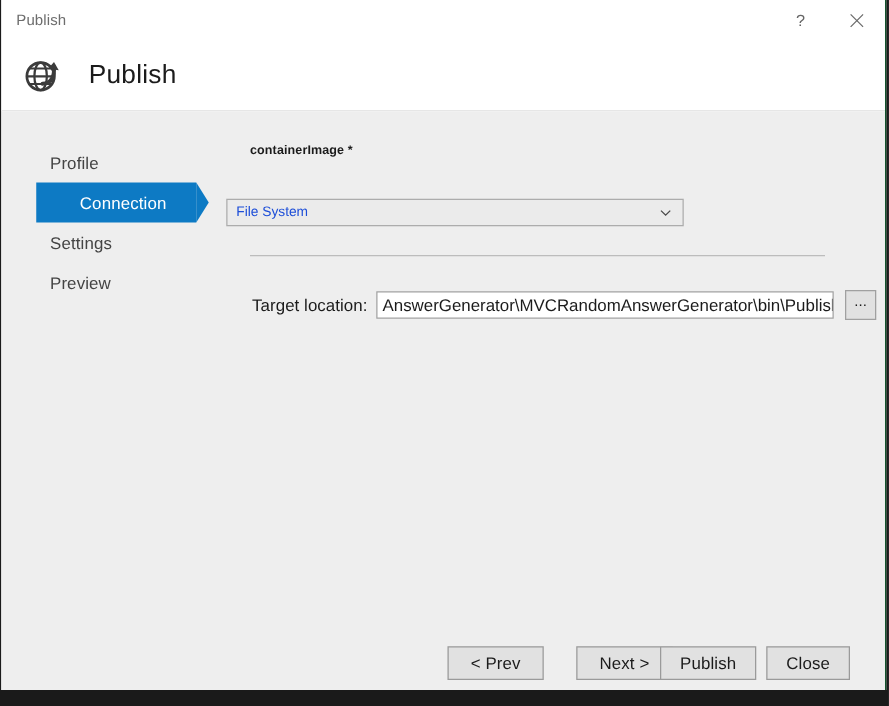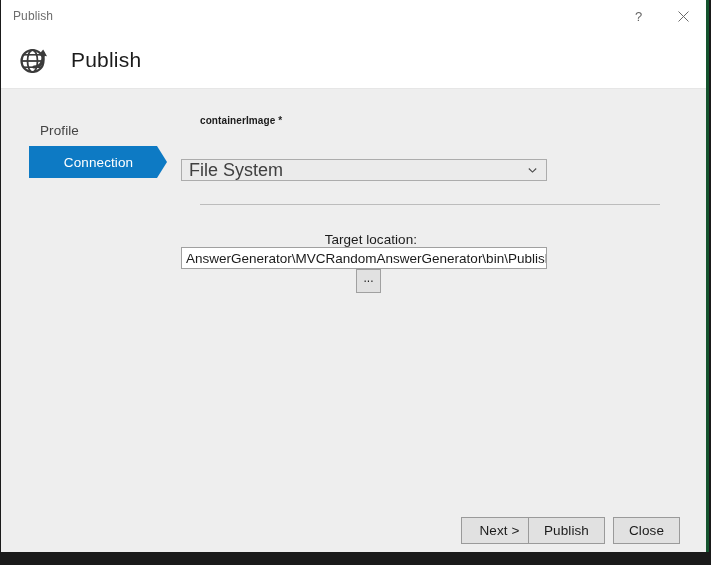--- a/index.html
+++ b/index.html
@@ -17,21 +17,21 @@
 
   
   .window {
     position: absolute;
     left: 1px;
     top: 0px;
     width: 708px;
     height: 552px;
     background: #ffffff;
     box-sizing: border-box;
-    border-right: 3px solid #14532d;
+    border-right: 1px solid #14532d;
     overflow: hidden;
   }
 
   
   .titlebar {
     position: absolute;
     left: 0; top: 0;
     width: 100%;
     height: 32px;
     background: #ffffff;
@@ -150,21 +150,21 @@
     color: #1b1b1b;
     letter-spacing: .1px;
   }
 
   .field-row {
     position: absolute;
     display: flex;
     align-items: center;
   }
   .row-method { left: 0px; top: 70px; }
-  .row-target { left: 0px; top: 143px; flex-direction: column; }
+  .row-target { left: 0px; top: 143px; }
 
   .field-label {
     width: 113px;
     text-align: right;
     font-size: 13.5px;
     color: #1b1b1b;
     padding-right: 7px;
     letter-spacing: .05px;
   }
 
@@ -173,22 +173,22 @@
     width: 366px;
     height: 22px;
     background: #ebebeb;
     border: 1px solid #acacac;
     box-sizing: border-box;
     display: flex;
     align-items: center;
   }
   .combo-value {
     padding-left: 7px;
-    font-size: 18px;
-    color: #404040;
+    font-size: 11px;
+    color: #1d4ed8;
   }
   .combo-arrow {
     position: absolute;
     right: 9px;
     top: 50%;
     transform: translateY(-50%);
     width: 9px;
     height: 9px;
     display: flex;
     align-items: center;
@@ -300,20 +300,26 @@
   <div class="body">
 
     <div class="sidebar">
       <div class="nav-item nav-0">
         <span>Profile</span>
       </div>
       <div class="nav-item nav-1 active">
         <span>Connection</span>
         <span class="nav-arrow"></span>
       </div>
+      <div class="nav-item nav-2">
+        <span>Settings</span>
+      </div>
+      <div class="nav-item nav-3">
+        <span>Preview</span>
+      </div>
     </div>
 
     <div class="main">
 
       <div class="section-title">containerImage *</div>
 
       <div class="field-row row-method">
         <div class="combo">
           <div class="combo-value">File System</div>
           <div class="combo-arrow">
@@ -331,18 +337,19 @@
         <div class="textbox">
           <div class="textbox-value">AnswerGenerator\MVCRandomAnswerGenerator\bin\PublishOutput</div>
         </div>
         <div class="browse-btn">...</div>
       </div>
 
     </div>
   </div>
 
   <div class="footer-inner">
+    <div class="btn btn-prev">&lt; Prev</div>
     <div class="btn btn-next">Next &gt;</div>
     <div class="btn btn-pub">Publish</div>
     <div class="btn btn-close">Close</div>
   </div>
 
 </div>
 
 </body></html>

